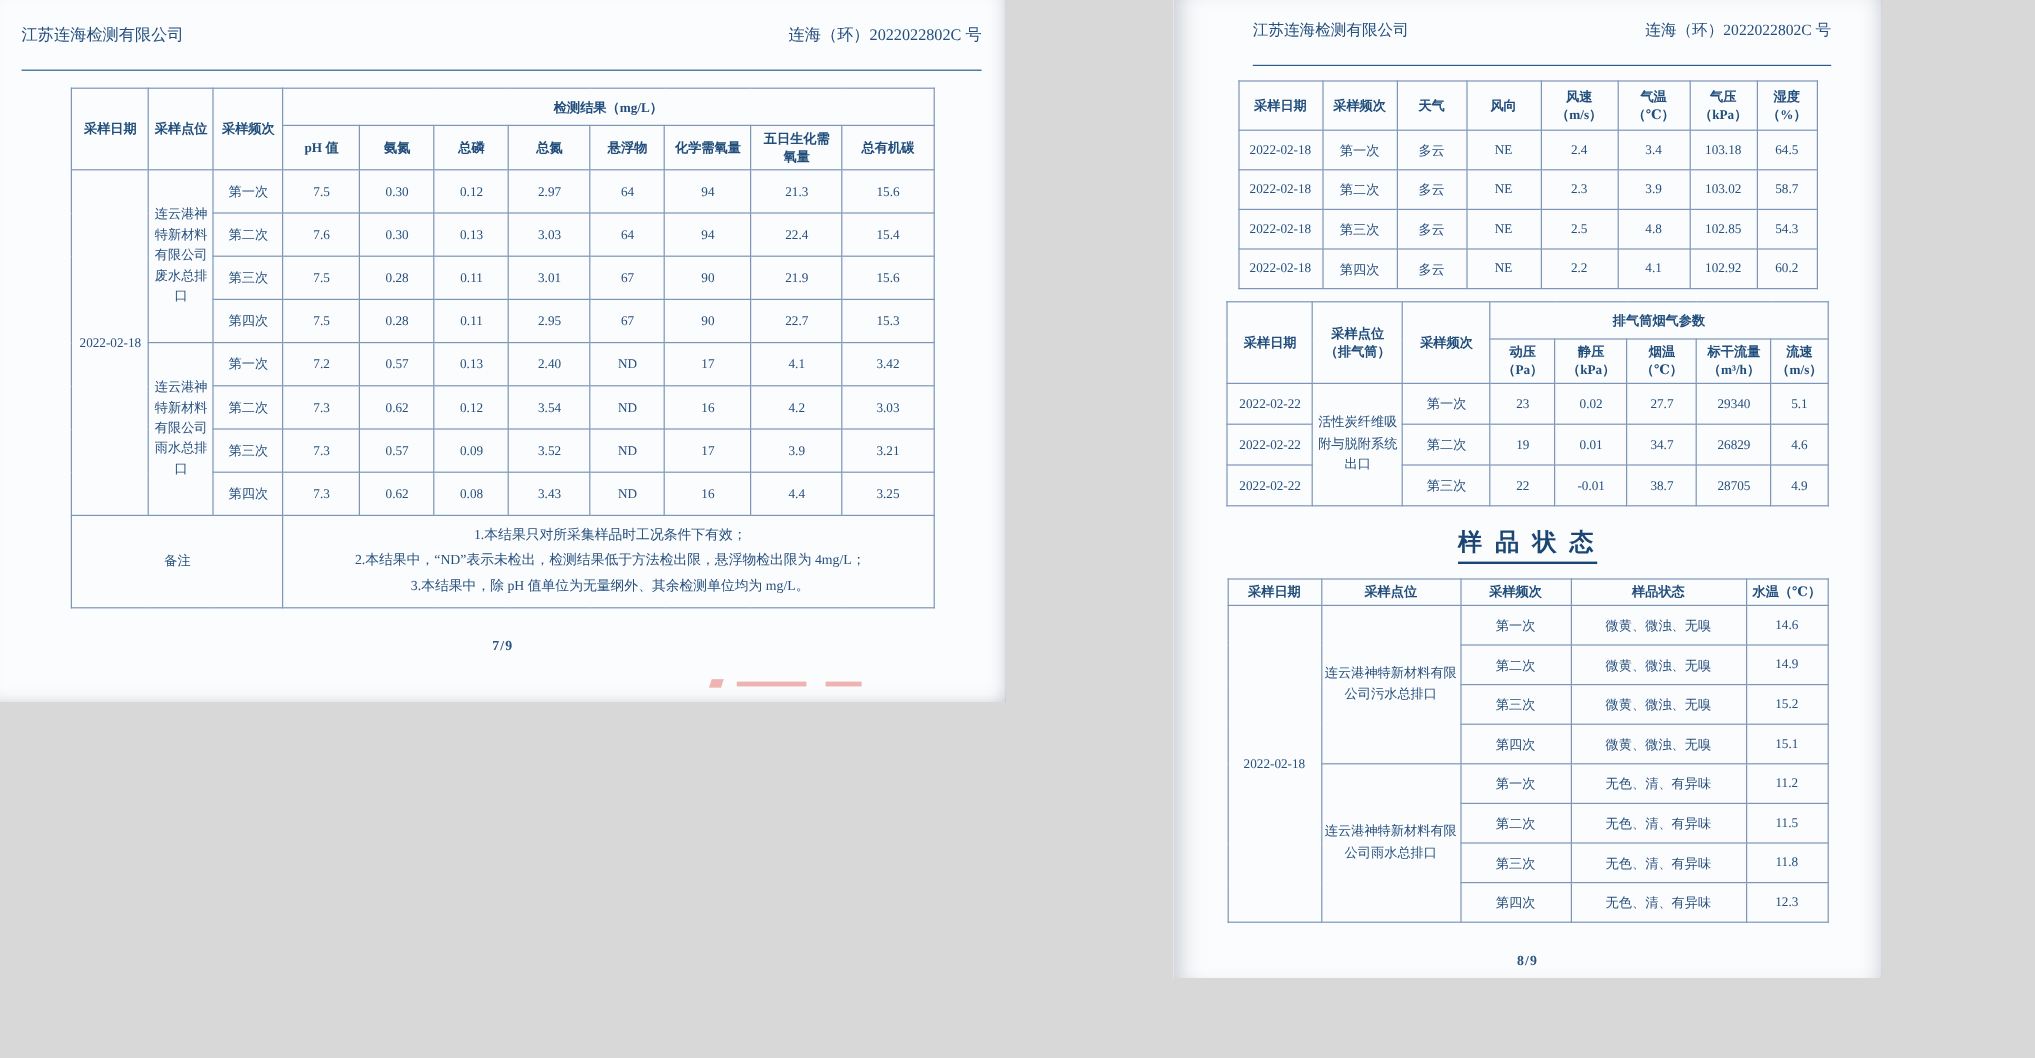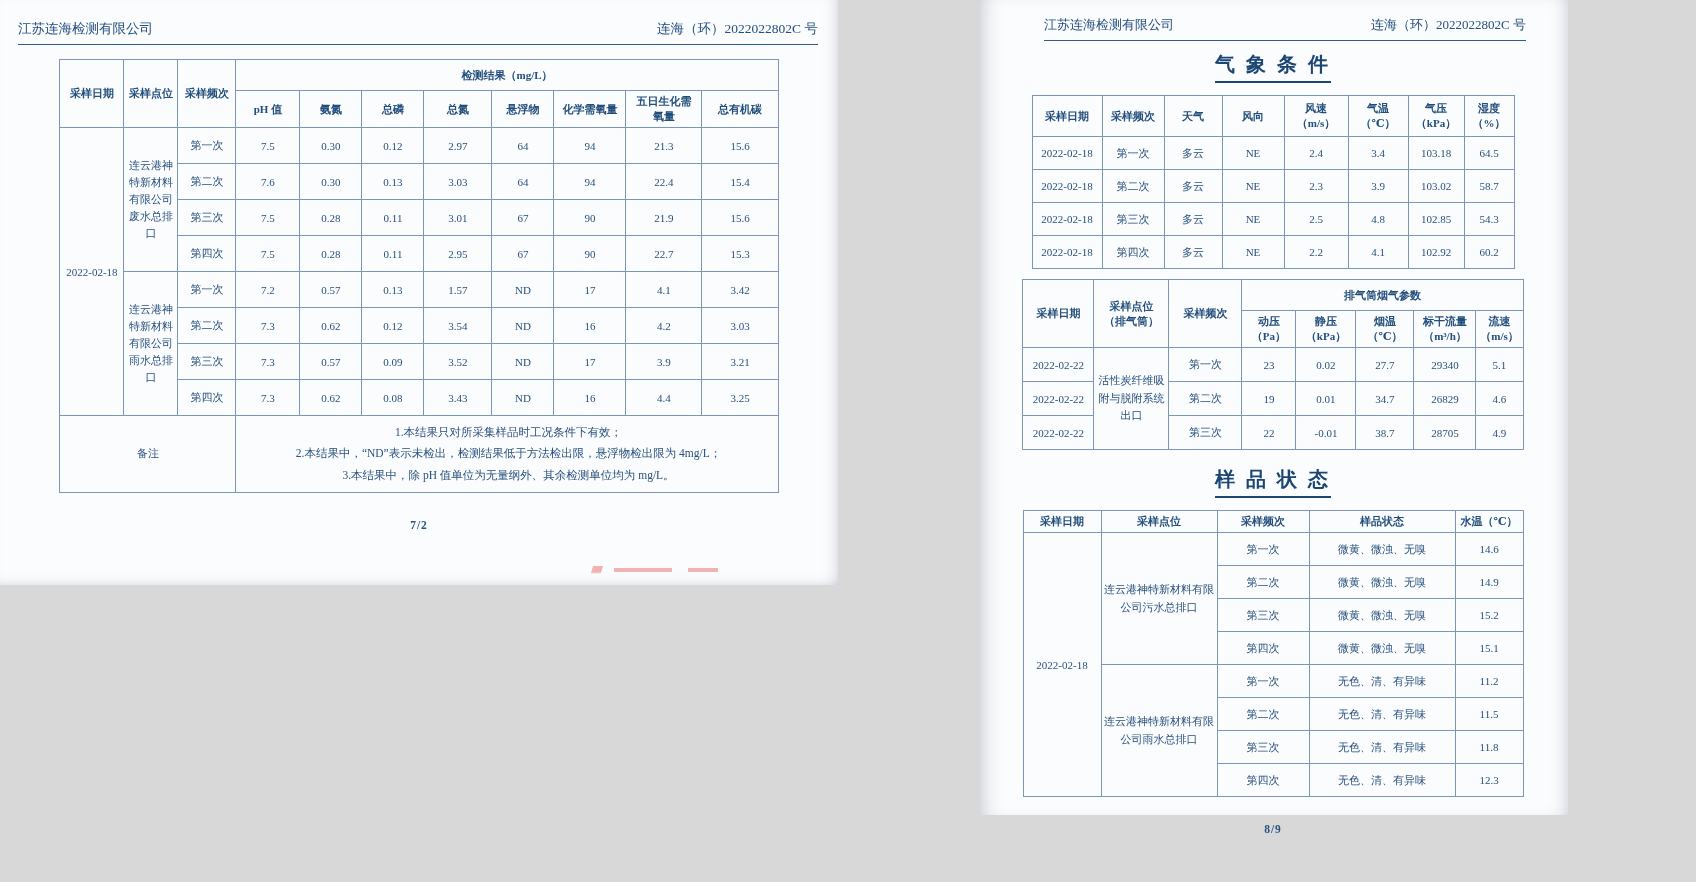--- a/index.html
+++ b/index.html
@@ -4,21 +4,21 @@
 <style>
   html,body{margin:0;padding:0;background:#d8d8d8;}
   .canvas{position:relative;width:1696px;height:882px;background:#d8d8d8;overflow:hidden;
           font-family:"Liberation Serif","DejaVu Serif",serif;color:#27507e;}
   .page{position:absolute;background:#fbfcfd;}
   .page-left{left:0;top:0;width:838px;height:585px;
              box-shadow:inset -12px 0 16px -14px rgba(110,120,140,.45), inset 0 -10px 14px -12px rgba(110,120,140,.35);}
   .page-right{left:978px;top:0;width:590px;height:815px;
               box-shadow:inset 20px 0 24px -20px rgba(110,120,140,.55), inset -14px 0 18px -14px rgba(110,120,140,.4);}
   .doc-header{display:flex;justify-content:space-between;align-items:flex-end;
-              border-bottom:1.6px solid #2d5c90;padding-bottom:6px;font-size:13.5px;color:#234e7e;}
+              border-bottom:1.6px solid #2d5c90;padding-bottom:20px;font-size:13.5px;color:#234e7e;}
   .page-left .doc-header{margin:20px 20px 0 18px;}
   .page-right .doc-header{margin:16px 42px 0 66px;font-size:13px;}
   .title-wrap{text-align:center;}
   .doc-title{display:inline-block;font-size:22px;font-weight:bold;letter-spacing:3px;color:#1b4674;
              border-bottom:2.2px solid #1b4674;padding-bottom:3px;}
   .page-right .doc-title{font-size:20px;}
   .page-left .title-wrap{margin-top:22px;}
   table.tbl{border-collapse:collapse;table-layout:fixed;margin:0 auto;}
   .tbl th,.tbl td{border:1px solid #7d96b8;text-align:center;vertical-align:middle;
                   font-size:11px;color:#27507e;padding:3px 2px;overflow:hidden;}
@@ -139,21 +139,21 @@
             <td>90</td>
             <td>22.7</td>
             <td>15.3</td>
           </tr>
           <tr>
             <td rowspan="4" class="site">连云港神特新材料有限公司雨水总排口</td>
             <td>第一次</td>
             <td>7.2</td>
             <td>0.57</td>
             <td>0.13</td>
-            <td>1.57</td>
+            <td>2.40</td>
             <td>ND</td>
             <td>17</td>
             <td>4.1</td>
             <td>3.42</td>
           </tr>
           <tr>
             <td>第二次</td>
             <td>7.3</td>
             <td>0.62</td>
             <td>0.12</td>
@@ -191,37 +191,34 @@
           <td colspan="3" class="remark-label-cell">备注</td>
           <td colspan="8" class="remarks-cell">
             <div>1.本结果只对所采集样品时工况条件下有效；</div>
             <div>2.本结果中，“ND”表示未检出，检测结果低于方法检出限，悬浮物检出限为 4mg/L；</div>
             <div>3.本结果中，除 pH 值单位为无量纲外、其余检测单位均为 mg/L。</div>
           </td>
         </tr>
       </tbody>
     </table>
 
-    <div class="page-num">7/2</div>
+    <div class="page-num">7/9</div>
     <div class="artifact">
         <i></i>
         <i></i>
         <i></i>
       </div>
   </div>
 
   <div class="page page-right">
     <div class="doc-header">
       <span>江苏连海检测有限公司</span>
       <span>连海（环）2022022802C 号</span>
     </div>
 
-    <div class="title-wrap mt10">
-      <span class="doc-title">气 象 条 件</span>
-    </div>
     <table class="tbl" id="weather-table">
       <colgroup>
         <col style="width:70px">
           <col style="width:62px">
           <col style="width:58px">
           <col style="width:62px">
         <col style="width:64px">
           <col style="width:60px">
           <col style="width:56px">
           <col style="width:50px">

